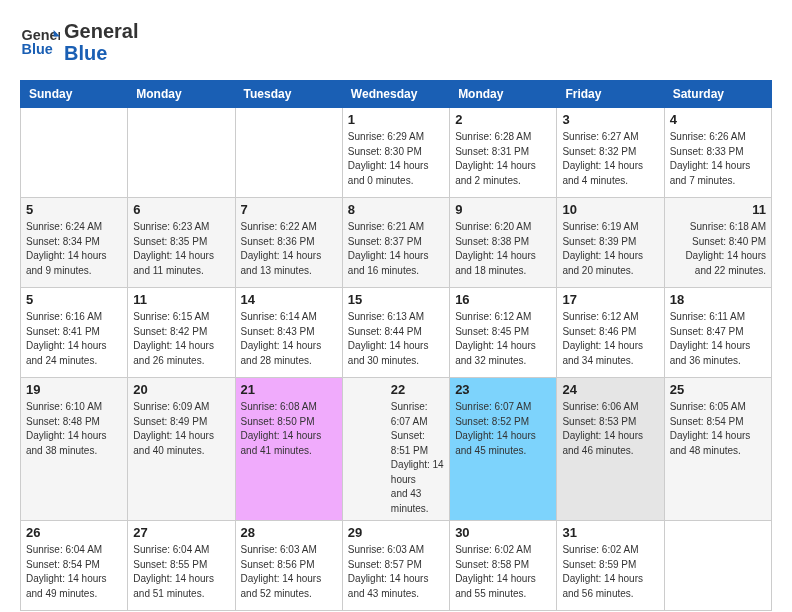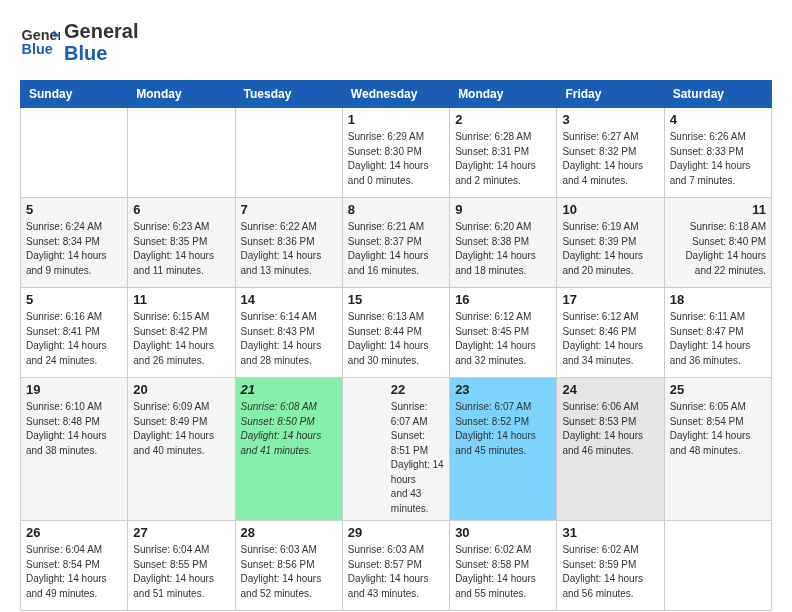--- a/index.html
+++ b/index.html
@@ -195,21 +195,21 @@
       </tr>
       <tr>
         <td style="background: rgb(245, 245, 245);">
           <span class="day-number">19</span>
           <div class="day-info">Sunrise: 6:10 AM<br>Sunset: 8:48 PM<br>Daylight: 14 hours<br>and 38 minutes.</div>
         </td>
         <td style="background: rgb(245, 245, 245);">
           <span class="day-number">20</span>
           <div class="day-info">Sunrise: 6:09 AM<br>Sunset: 8:49 PM<br>Daylight: 14 hours<br>and 40 minutes.</div>
         </td>
-        <td style="background: #86efac; font-style: italic;">
+        <td style="background: #f0abfc;">
           <span class="day-number">21</span>
           <div class="day-info">Sunrise: 6:08 AM<br>Sunset: 8:50 PM<br>Daylight: 14 hours<br>and 41 minutes.</div>
         </td>
         <td style="background: rgb(245, 245, 245); padding-left: 48px;">
           <span class="day-number">22</span>
           <div class="day-info">Sunrise: 6:07 AM<br>Sunset: 8:51 PM<br>Daylight: 14 hours<br>and 43 minutes.</div>
         </td>
         <td style="background: #7dd3fc;">
           <span class="day-number">23</span>
           <div class="day-info">Sunrise: 6:07 AM<br>Sunset: 8:52 PM<br>Daylight: 14 hours<br>and 45 minutes.</div>

